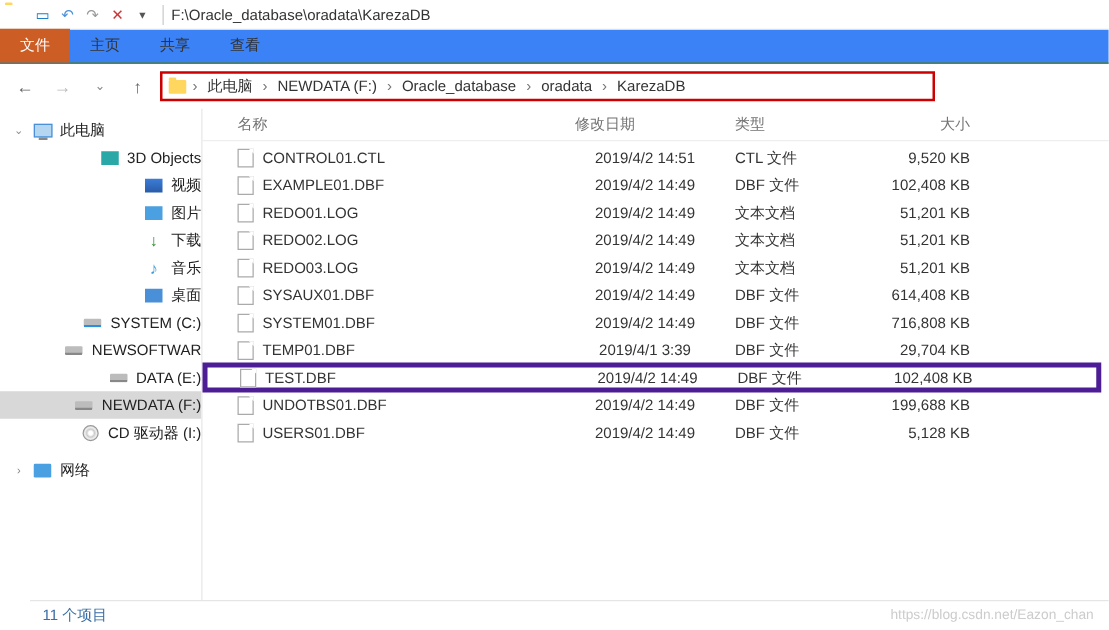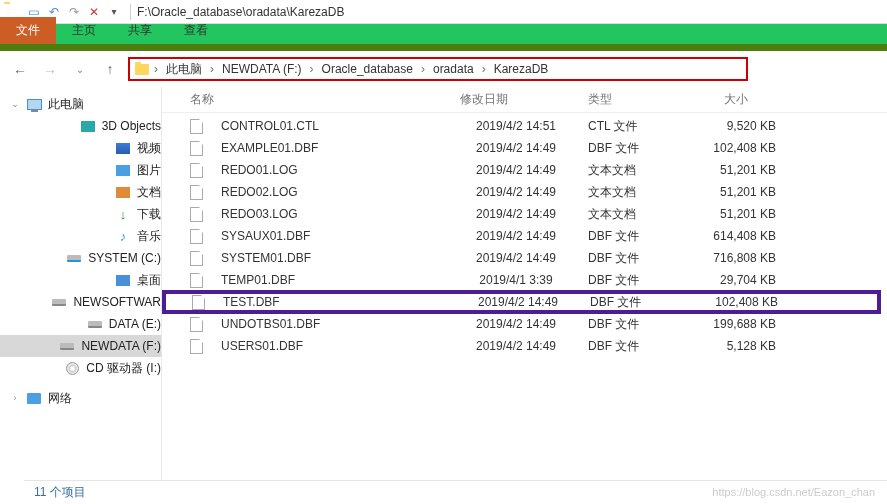--- a/index.html
+++ b/index.html
@@ -4,21 +4,21 @@
 <style>
 * { margin: 0; padding: 0; box-sizing: border-box; font-family: "Microsoft YaHei", "Segoe UI", sans-serif; font-size: 12px; }
 body { background: #fff; width: 887px; height: 504px; overflow: hidden; position: relative; }
 .titlebar { height: 24px; background: #fff; border-bottom: 1px solid #ddd; display: flex; align-items: center; padding: 0 4px; }
 .titlebar .icon { width: 16px; height: 16px; margin-right: 4px; }
 .folder-icon-small { background: #FFD75E; width: 14px; height: 11px; border-radius: 1px; position: relative; }
 .folder-icon-small::before { content: ""; position: absolute; top: -2px; left: 0; width: 6px; height: 2px; background: #FFD75E; border-radius: 1px 1px 0 0; }
 .qat-btn { width: 18px; height: 18px; display: inline-flex; align-items: center; justify-content: center; margin: 0 1px; color: #555; }
 .titlebar .sep { width: 1px; height: 16px; background: #ccc; margin: 0 6px; }
 .titlebar .path { color: #333; }
-.ribbon { height: 27px; background: #22c55e; display: flex; align-items: flex-end; border-bottom: 7px solid #4d7c0f; }
+.ribbon { height: 27px; background: #3b82f6; display: flex; align-items: flex-end; border-bottom: 1px solid #4d7c0f; }
 .ribbon .tab { padding: 5px 16px; color: #333; cursor: pointer; }
 .ribbon .tab.file { background: #cc5d25; color: #fff; }
 .navrow { height: 36px; display: flex; align-items: center; padding: 4px 8px; gap: 6px; }
 .nav-arrow { width: 24px; height: 24px; display: inline-flex; align-items: center; justify-content: center; color: #666; font-size: 14px; }
 .breadcrumb { flex: 0 0 620px; height: 24px; border: 2px solid #c00; display: flex; align-items: center; padding: 0 4px; gap: 2px; }
 .breadcrumb .bc-icon { width: 16px; display: inline-flex; align-items: center; justify-content: center; }
 .breadcrumb .crumb { padding: 0 4px; color: #333; }
 .breadcrumb .chev { color: #777; padding: 0 2px; }
 .main { display: flex; height: calc(504px - 24px - 27px - 36px - 24px); }
 .sidebar { width: 162px; border-right: 1px solid #e8e8e8; padding: 6px 0; overflow: hidden; }
@@ -28,26 +28,26 @@
 .side-item.sub { padding-left: 26px; justify-content: flex-end; }
 .side-item .label { color: #222; }
 .side-icon { width: 16px; height: 16px; display: inline-flex; align-items: center; justify-content: center; }
 .drive-icon { width: 14px; height: 7px; background: #bcbcbc; border-radius: 1px; border-bottom: 2px solid #888; }
 .filelist { flex: 1; padding: 0; position: relative; }
 .col-headers { display: flex; height: 26px; align-items: center; border-bottom: 1px solid #eee; padding-left: 20px; }
 .col-headers .col { color: #737373; padding: 0 8px; }
 .col.name { width: 270px; }
 .col.date { width: 128px; }
 .col.type { width: 108px; }
-.col.size { width: 96px; text-align: center; }
+.col.size { width: 96px; text-align: right; }
 .rows { padding-top: 2px; }
 .row { display: flex; height: 22px; align-items: center; padding-left: 20px; }
 .row.highlighted { border: 4px solid #4c1d95; padding-left: 18px; height: 24px; margin: -1px 6px -1px 0; }
 .row .cell { padding: 0 8px; color: #333; }
-.row .name { width: 270px; display: flex; align-items: center; gap: 18px; }
+.row .name { width: 270px; display: flex; align-items: center; gap: 7px; }
 .row .date { width: 128px; text-align: center; }
 .row .type { width: 108px; }
 .row .size { width: 96px; text-align: right; }
 .file-icon { width: 13px; height: 15px; border: 1px solid #aaa; background: #fff; position: relative; flex-shrink: 0; }
 .file-icon::after { content: ""; position: absolute; right: -1px; top: -1px; width: 0; height: 0; border-left: 4px solid transparent; border-top: 4px solid #fff; }
 .statusbar { height: 24px; border-top: 1px solid #e5e5e5; display: flex; align-items: center; padding: 0 10px; color: #3a6ea5; position: absolute; bottom: 0; left: 0; right: 0; margin-left: 24px; }
 .watermark { position: absolute; bottom: 6px; right: 12px; color: #ccc; font-size: 11px; }
 .pc-icon { width: 15px; height: 11px; border: 1px solid #4a90d9; background: #b5d6f0; position: relative; }
 .pc-icon::after { content: ""; position: absolute; bottom: -3px; left: 3px; width: 7px; height: 2px; background: #888; }
 .cyan-box { width: 14px; height: 11px; background: #2aa8a8; }
@@ -122,44 +122,38 @@
         </span>
       <span class="label">视频</span>
     </div>
     <div class="side-item sub">
       <span class="side-icon">
           <span class="blue-box" style="background:#4aa0e0"></span>
         </span>
       <span class="label">图片</span>
     </div>
     <div class="side-item sub">
-      <span class="side-icon">
-          <span class="orange-box"></span>
-        </span>
-      <span class="label">文档</span>
-    </div>
-    <div class="side-item sub">
       <span class="side-icon green-arrow">↓</span>
       <span class="label">下载</span>
     </div>
     <div class="side-item sub">
       <span class="side-icon music-note">♪</span>
       <span class="label">音乐</span>
     </div>
     <div class="side-item sub">
       <span class="side-icon">
+          <span class="blue-box" style="background:#4a90d9"></span>
+        </span>
+      <span class="label">桌面</span>
+    </div>
+    <div class="side-item sub">
+      <span class="side-icon">
           <span class="drive-icon" style="border-bottom-color:#2a8fe0"></span>
         </span>
       <span class="label">SYSTEM (C:)</span>
-    </div>
-    <div class="side-item sub">
-      <span class="side-icon">
-          <span class="blue-box" style="background:#4a90d9"></span>
-        </span>
-      <span class="label">桌面</span>
     </div>
     <div class="side-item sub">
       <span class="side-icon">
           <span class="drive-icon"></span>
         </span>
       <span class="label">NEWSOFTWAR</span>
     </div>
     <div class="side-item sub">
       <span class="side-icon">
           <span class="drive-icon"></span>

